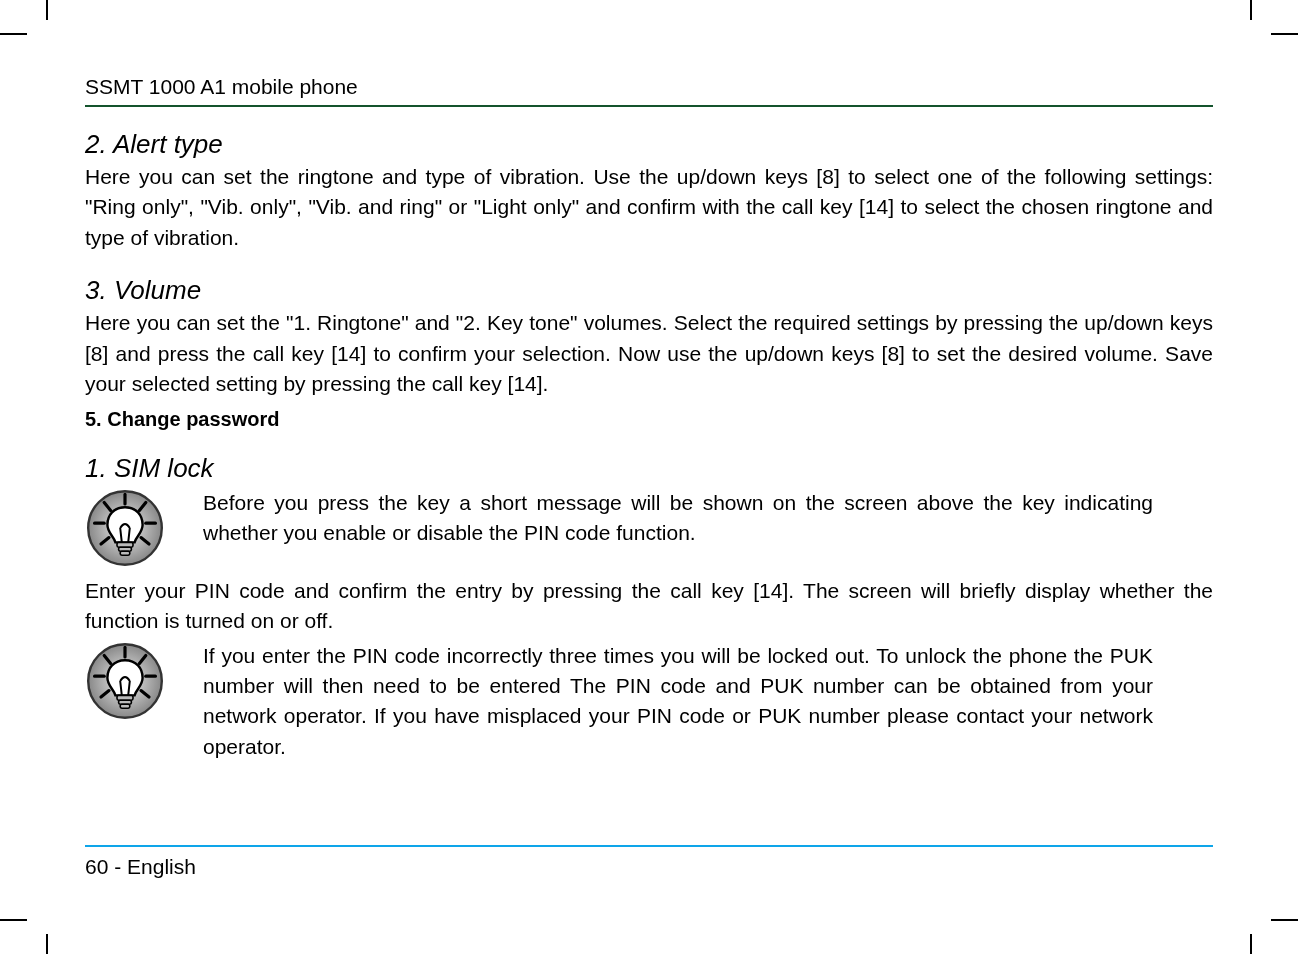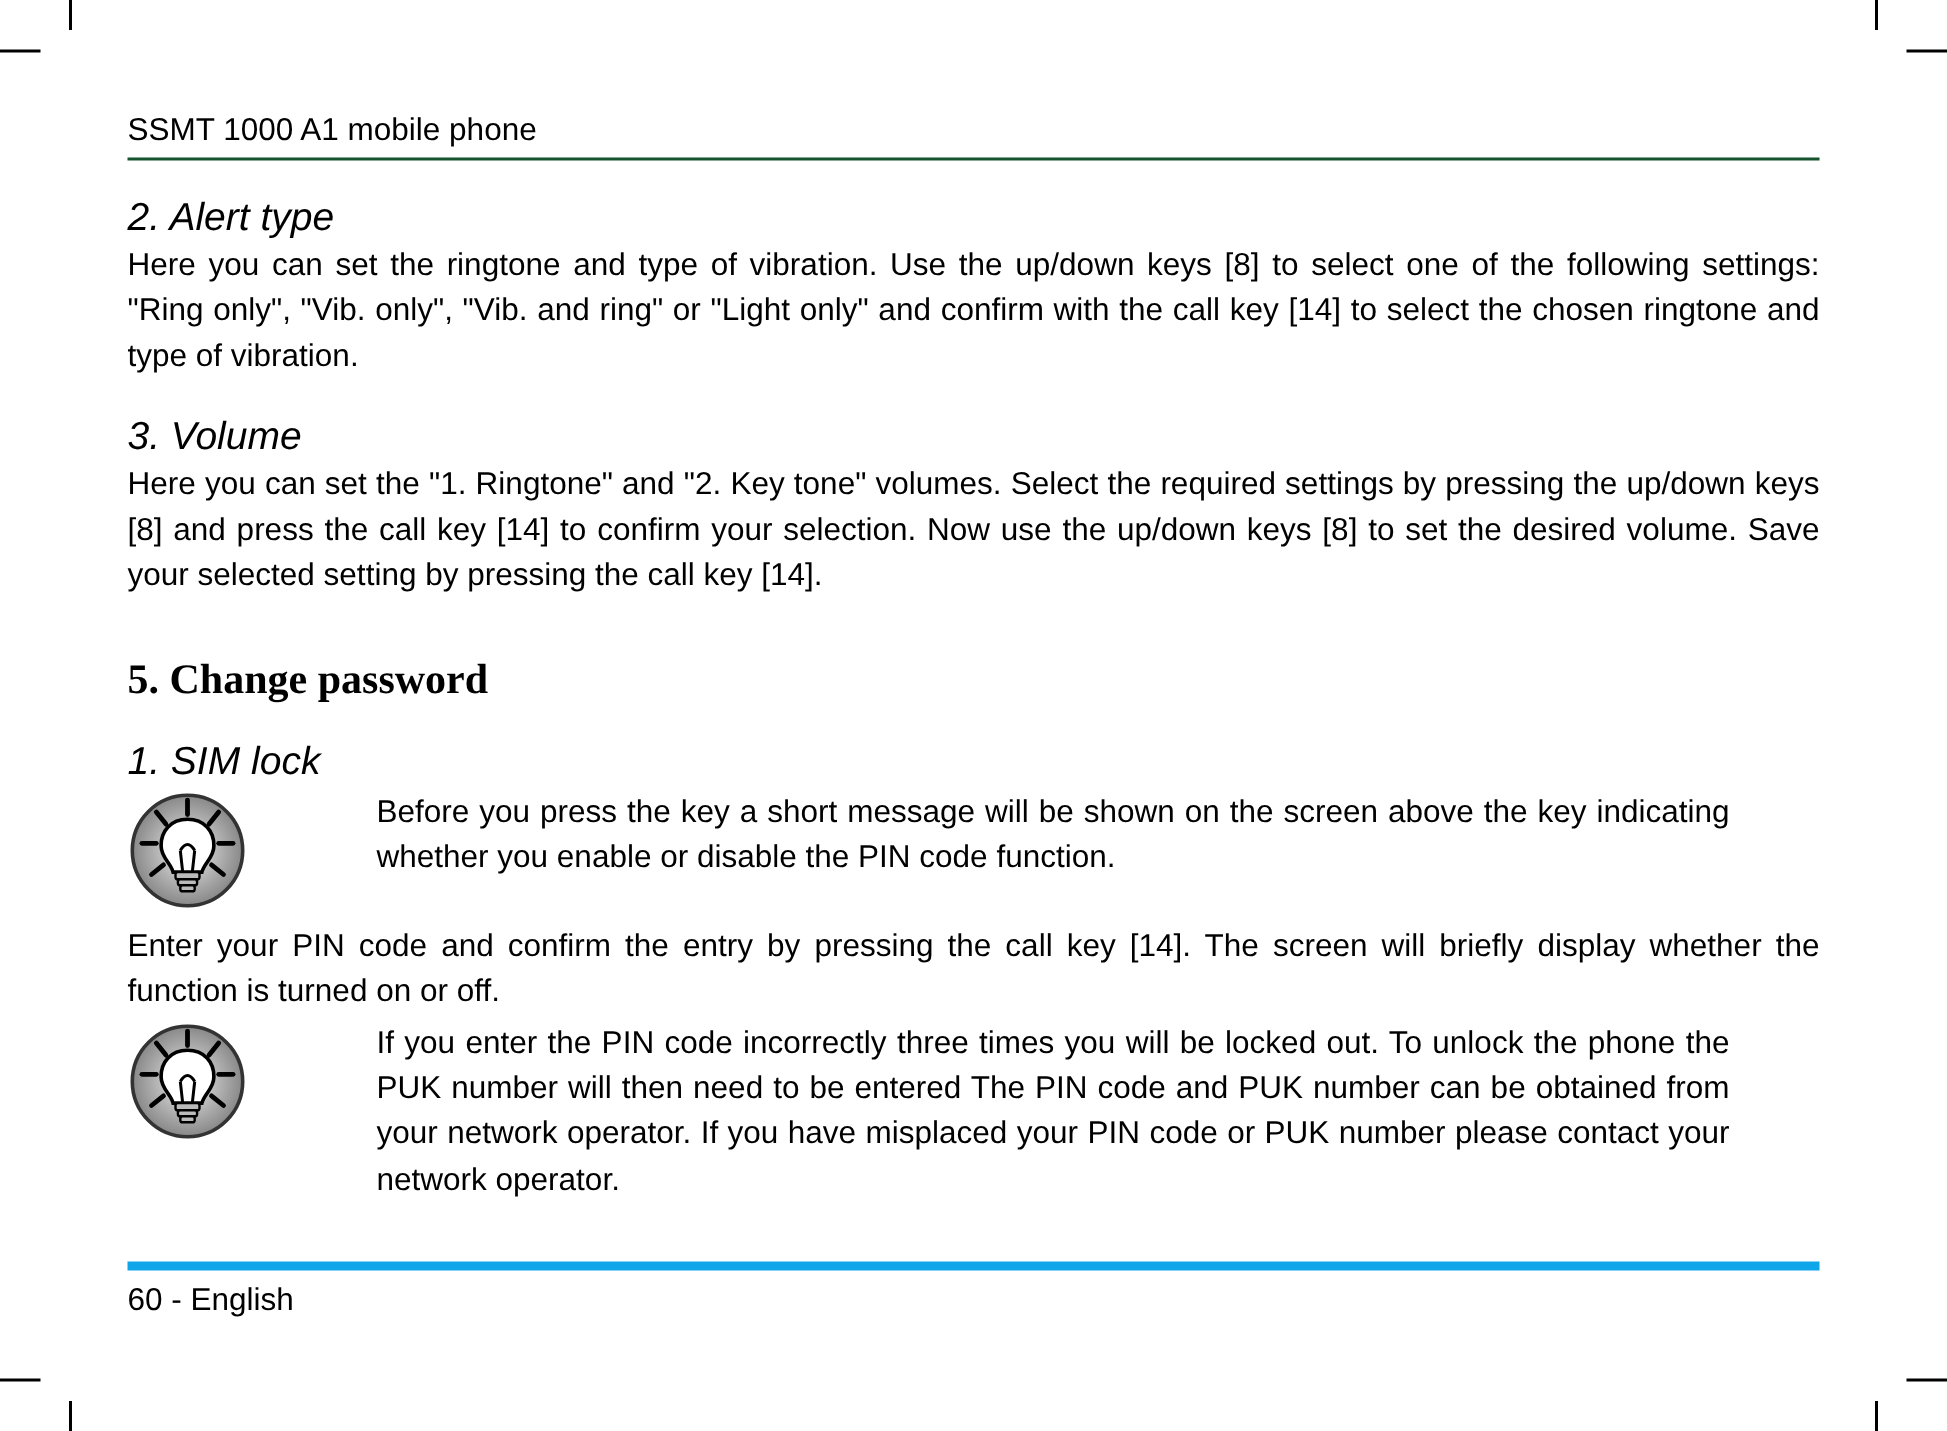--- a/index.html
+++ b/index.html
@@ -47,50 +47,48 @@
   }
 
   .body {
     font-size: 21px;
     line-height: 1.45;
     text-align: justify;
   }
 
   .h-bold {
     font-weight: 900;
-    font-size: 28px;
-    margin-top: 38px;
+    font-size: 20px;
+    margin-top: 8px;
     margin-bottom: 4px;
-    font-family: Liberation Serif, serif;
   }
 
   .note {
     display: flex;
     align-items: flex-start;
     margin-top: 4px;
     margin-bottom: 4px;
-    gap: 48px;
   }
   .note .icon {
     flex: 0 0 auto;
     margin-right: 38px;
   }
   .note .text {
     flex: 1 1 auto;
     font-size: 21px;
     line-height: 1.45;
     text-align: justify;
     padding-right: 60px;
   }
 
   .footer {
     position: absolute;
     left: 0; right: 0;
     bottom: 0;
-    border-top: 6px solid #0ea5e9;
+    border-top: 2px solid #0ea5e9;
     padding-top: 8px;
     font-size: 21px;
   }
 
   
   svg.bulb { width: 80px; height: 80px; }
 </style>
 </head>
 <body>
 

